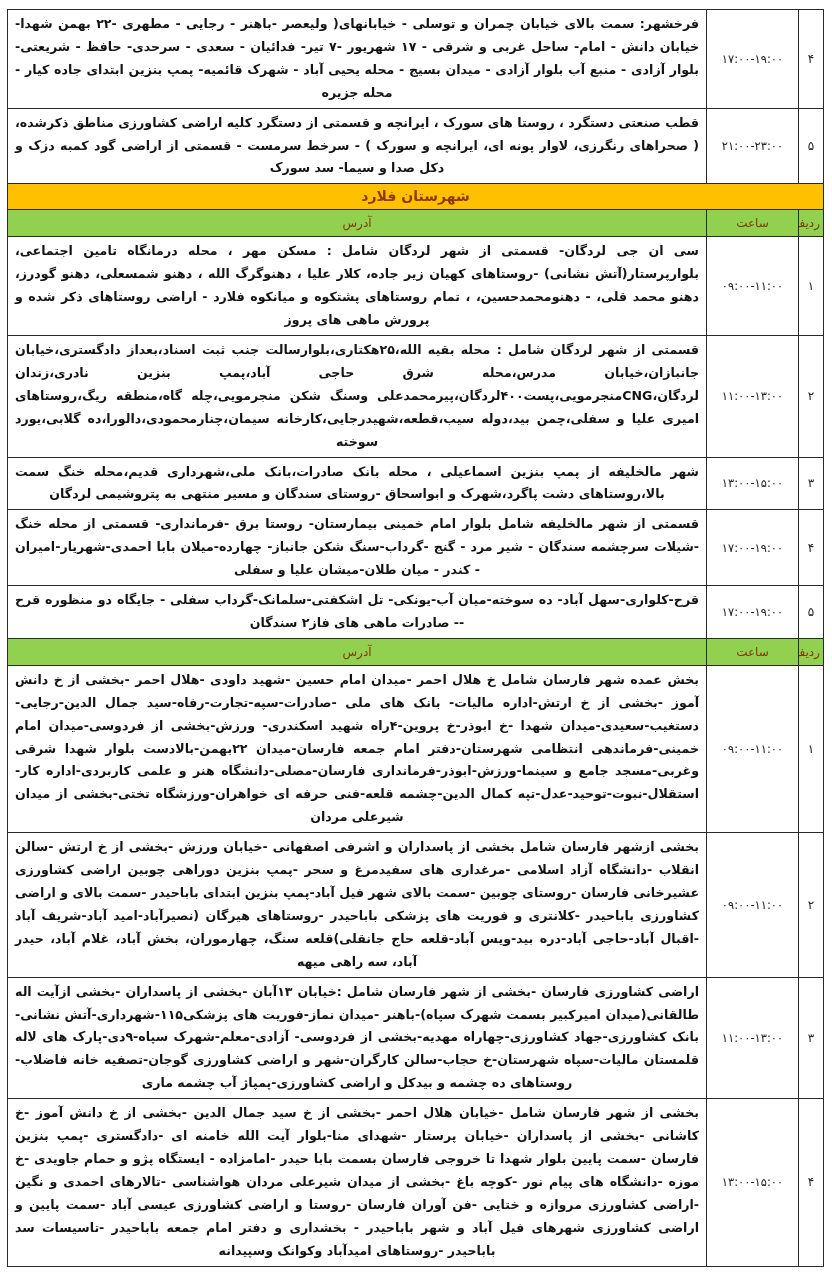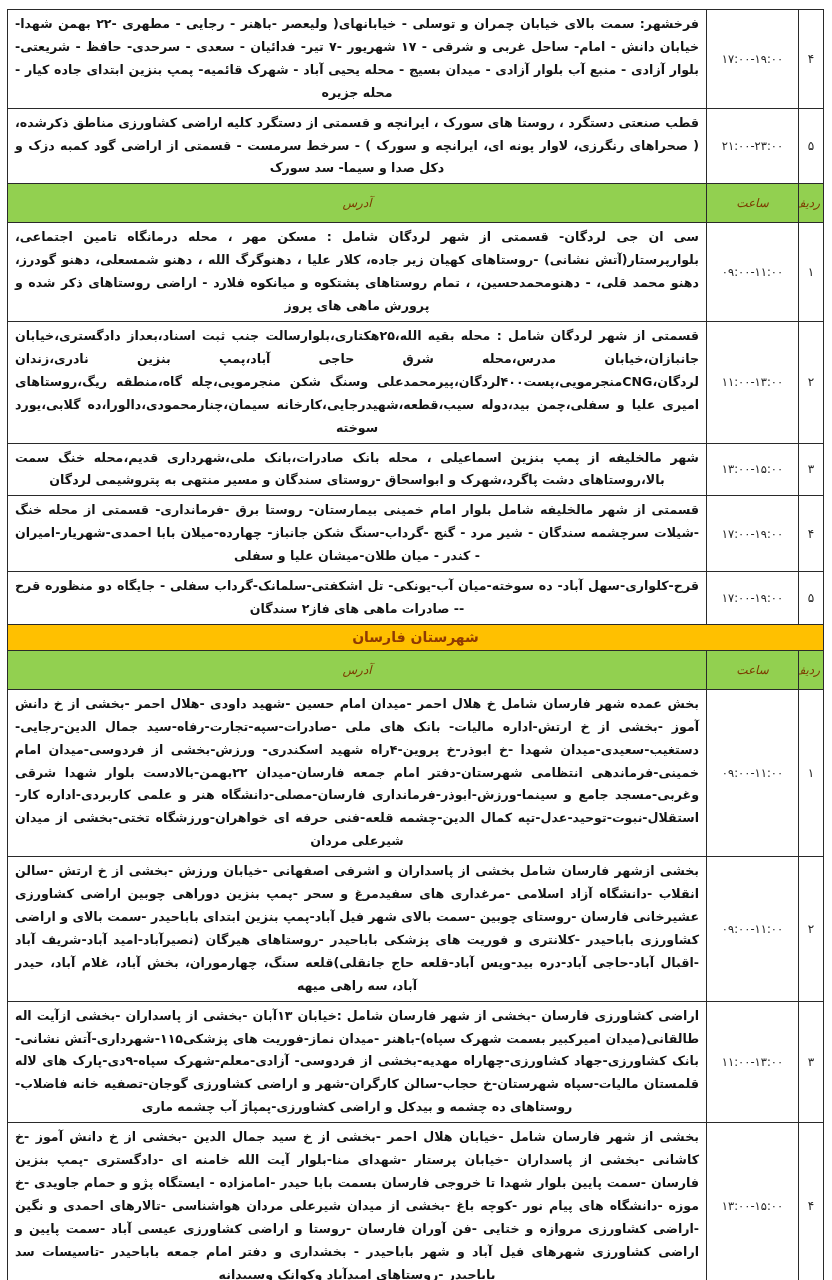--- a/index.html
+++ b/index.html
@@ -39,24 +39,23 @@
     font-size:14px;
     text-align:center;
     padding:2px 4px;
     line-height:1.5;
   }
   tr.colhead-row td{
     background:var(--colhead-bg);
     color:var(--colhead-text);
     font-size:12px;
     text-align:center;
-    padding:10px 3px;
+    padding:4px 3px;
     line-height:1.5;
     white-space:nowrap;
-    font-style:italic;
   }
   td.addr{
     font-weight:bold;
     font-size:12.6px;
     line-height:1.82;
     text-align:justify;
     text-align-last:center;
     padding:3px 7px;
   }
   td.time{
@@ -87,20 +86,23 @@
         <tr>
           <td class="num">۴</td>
           <td class="time" dir="ltr">۱۷:۰۰-۱۹:۰۰</td>
           <td class="addr">فرخشهر: سمت بالای خیابان چمران و توسلی - خیابانهای( ولیعصر -باهنر - رجایی - مطهری -۲۲ بهمن  شهدا- خیابان دانش - امام- ساحل غربی و شرقی - ۱۷ شهریور -۷ تیر- فدائیان - سعدی - سرحدی- حافظ - شریعتی- بلوار آزادی - منبع آب بلوار آزادی - میدان بسیج -  محله یحیی آباد - شهرک قائمیه- پمپ بنزین ابتدای جاده کیار - محله جزیره</td>
         </tr>
         <tr>
           <td class="num">۵</td>
           <td class="time" dir="ltr">۲۱:۰۰-۲۳:۰۰</td>
           <td class="addr">قطب صنعتی دستگرد ، روستا های سورک ، ایرانچه و  قسمتی از دستگرد کلیه اراضی  کشاورزی مناطق ذکرشده،( صحراهای رنگرزی، لاوار پونه ای، ایرانچه و سورک ) - سرخط سرمست - قسمتی از اراضی گود کمبه دزک و دکل صدا و سیما- سد سورک</td>
         </tr>
+        <tr class="section-row">
+          <td class="" colspan="3">شهرستان فلارد</td>
+        </tr>
         <tr class="colhead-row">
           <td class="">ردیف</td>
           <td class="">ساعت</td>
           <td class="">آدرس</td>
         </tr>
         <tr>
           <td class="num">۱</td>
           <td class="time" dir="ltr">۰۹:۰۰-۱۱:۰۰</td>
           <td class="addr">سی ان جی لردگان- قسمتی از شهر لردگان شامل : مسکن مهر ، محله درمانگاه تامین اجتماعی، بلوارپرستار(آتش نشانی) -روستاهای کهیان زیر جاده، کلار علیا ، دهنوگرگ الله ، دهنو شمسعلی، دهنو گودرز، دهنو محمد قلی، - دهنومحمدحسین، ، تمام روستاهای پشتکوه و میانکوه فلارد - اراضی روستاهای ذکر شده و پرورش ماهی های پروز</td>
         </tr>
@@ -116,23 +118,20 @@
         </tr>
         <tr>
           <td class="num">۴</td>
           <td class="time" dir="ltr">۱۷:۰۰-۱۹:۰۰</td>
           <td class="addr">قسمتی از شهر مالخلیفه شامل بلوار امام خمینی بیمارستان- روستا برق -فرمانداری- قسمتی از محله خنگ -شیلات سرچشمه سندگان - شیر مرد - گنج -گرداب-سنگ شکن جانباز- چهارده-میلان بابا احمدی-شهریار-امیران - کندر - میان طلان-میشان علیا و سفلی</td>
         </tr>
         <tr>
           <td class="num">۵</td>
           <td class="time" dir="ltr">۱۷:۰۰-۱۹:۰۰</td>
           <td class="addr">قرح-کلواری-سهل آباد- ده سوخته-میان آب-یونکی- تل اشکفتی-سلمانک-گرداب سفلی  - جایگاه دو منظوره قرح -- صادرات ماهی های فاز۲ سندگان</td>
-        </tr>
-        <tr class="section-row">
-          <td class="" colspan="3">شهرستان فارسان</td>
         </tr>
         <tr class="colhead-row">
           <td class="">ردیف</td>
           <td class="">ساعت</td>
           <td class="">آدرس</td>
         </tr>
         <tr>
           <td class="num">۱</td>
           <td class="time" dir="ltr">۰۹:۰۰-۱۱:۰۰</td>
           <td class="addr">بخش عمده شهر فارسان شامل خ هلال احمر -میدان امام حسین -شهید داودی -هلال احمر -بخشی از خ دانش آموز -بخشی از خ ارتش-اداره مالیات- بانک های ملی -صادرات-سپه-تجارت-رفاه-سید جمال الدین-رجایی-دستغیب-سعیدی-میدان شهدا -خ ابوذر-خ پروین-۴راه شهید اسکندری- ورزش-بخشی از فردوسی-میدان امام خمینی-فرماندهی انتظامی شهرستان-دفتر امام جمعه فارسان-میدان ۲۲بهمن-بالادست بلوار شهدا شرقی وغربی-مسجد جامع و سینما-ورزش-ابوذر-فرمانداری فارسان-مصلی-دانشگاه هنر و علمی کاربردی-اداره کار-استقلال-نبوت-توحید-عدل-تپه کمال الدین-چشمه قلعه-فنی حرفه ای خواهران-ورزشگاه تختی-بخشی از میدان شیرعلی مردان</td>

